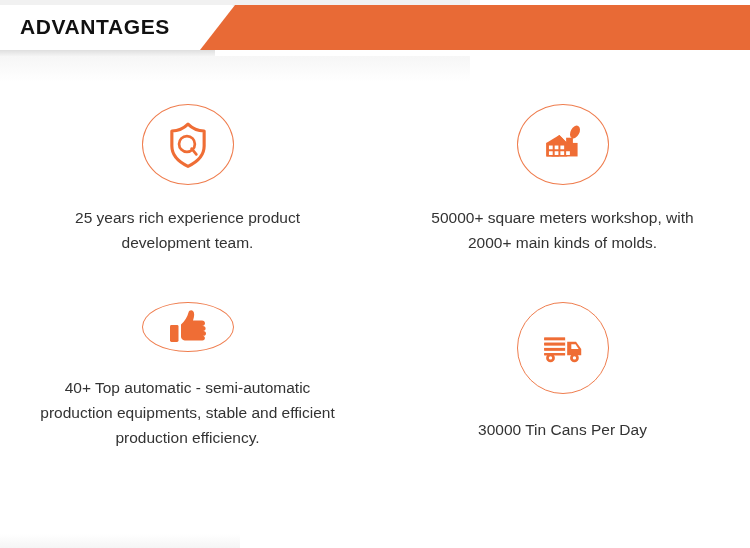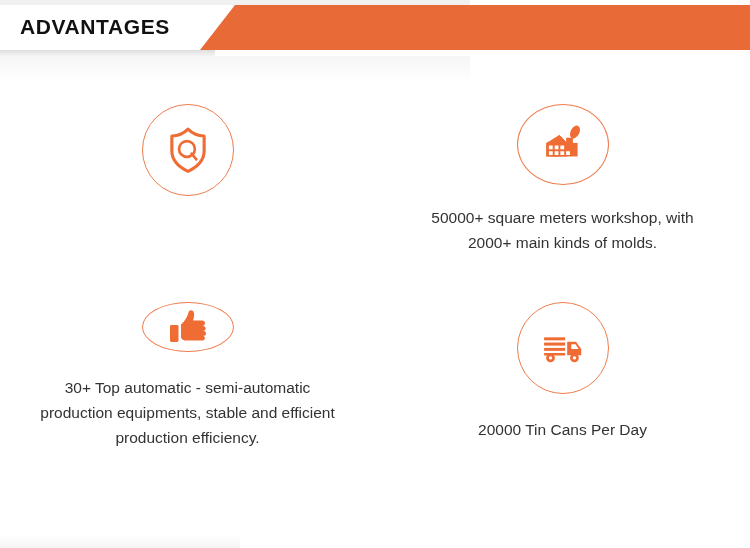--- a/index.html
+++ b/index.html
@@ -151,20 +151,21 @@
   <div class="card card-r1">
     <div class="icon-circle">
       <span>
         <svg width="50" height="50" viewBox="0 0 48 48" aria-hidden="true">
           <path d="M24 4 C19 9, 13 10.5, 8.5 10.5 L8.5 25 C8.5 34, 15.5 40.5, 24 44.5 C32.5 40.5, 39.5 34, 39.5 25 L39.5 10.5 C35 10.5, 29 9, 24 4 Z" fill="none" stroke="#ef6d35" stroke-width="3" stroke-linejoin="round"></path>
           <circle cx="23" cy="23" r="7.6" fill="none" stroke="#ef6d35" stroke-width="2.6"></circle>
           <line x1="27.5" y1="27.5" x2="32" y2="33" stroke="#ef6d35" stroke-width="2.6" stroke-linecap="round"></line>
         </svg>
       </span>
     </div>
+    <div class="card-text">25 years rich experience product development team.</div>
   </div>
 
   <div class="card card-r1">
     <div class="icon-circle">
       <span>
         <svg width="50" height="50" viewBox="0 0 48 48" aria-hidden="true">
 
           <ellipse cx="35.5" cy="11.5" rx="4.2" ry="6.6" transform="rotate(28 35.5 11.5)" fill="#ef6d35"></ellipse>
 
           <rect x="27" y="17" width="6.5" height="12" fill="#ef6d35"></rect>
@@ -190,21 +191,21 @@
 
   <div class="card card-r2">
     <div class="icon-circle">
       <span>
         <svg width="48" height="48" viewBox="0 0 48 48" aria-hidden="true">
           <rect x="6" y="22" width="8.5" height="17" rx="1.4" fill="#ef6d35"></rect>
           <path d="M17 21.5 C20.5 18.5, 23.5 14, 24.5 9.5 C25 7.2, 27.5 6.5, 29 8 C30.6 9.6, 30.6 13, 29 17.5 L38 17.5 C39.8 17.5, 41 18.8, 41 20.3 C41 21.8, 39.8 23, 38 23 L39 23 C40.6 23, 41.6 24.2, 41.6 25.5 C41.6 26.8, 40.6 28, 39 28 L39.4 28 C41 28, 42 29.1, 42 30.4 C42 31.7, 41 32.8, 39.4 32.8 L38.6 32.8 C40 32.8, 40.9 33.9, 40.9 35.1 C40.9 36.4, 40 37.5, 38.4 37.5 L21.5 37.5 C19.6 37.5, 17 36.2, 17 33.5 Z" fill="#ef6d35"></path>
         </svg>
       </span>
     </div>
-    <div class="card-text">30+ Top automatic - semi-automatic production equipments, stable and efficient production efficiency.</div>
+    <div class="card-text">40+ Top automatic - semi-automatic production equipments, stable and efficient production efficiency.</div>
   </div>
 
   <div class="card card-r2">
     <div class="icon-circle">
       <span>
         <svg width="50" height="50" viewBox="0 0 48 48" aria-hidden="true">
 
           <rect x="6" y="14" width="20" height="17" fill="#ef6d35"></rect>
           <rect x="2" y="16.5" width="24" height="2.4" fill="#ffffff"></rect>
           <rect x="2" y="21.5" width="24" height="2.4" fill="#ffffff"></rect>
@@ -217,18 +218,18 @@
           <path d="M28 18 L36.5 18 L41.5 25 L41.5 31 L28 31 Z" fill="#ef6d35"></path>
           <path d="M32 20.5 L36 20.5 L39 25 L32 25 Z" fill="#ffffff"></path>
 
           <circle cx="12" cy="33.5" r="4.2" fill="#ef6d35"></circle>
           <circle cx="12" cy="33.5" r="1.6" fill="#ffffff"></circle>
           <circle cx="35" cy="33.5" r="4.2" fill="#ef6d35"></circle>
           <circle cx="35" cy="33.5" r="1.6" fill="#ffffff"></circle>
         </svg>
       </span>
     </div>
-    <div class="card-text">20000 Tin Cans Per Day</div>
+    <div class="card-text">30000 Tin Cans Per Day</div>
   </div>
 
 </div>
 
 <div class="bottom-fade"></div>
 
 </body></html>

